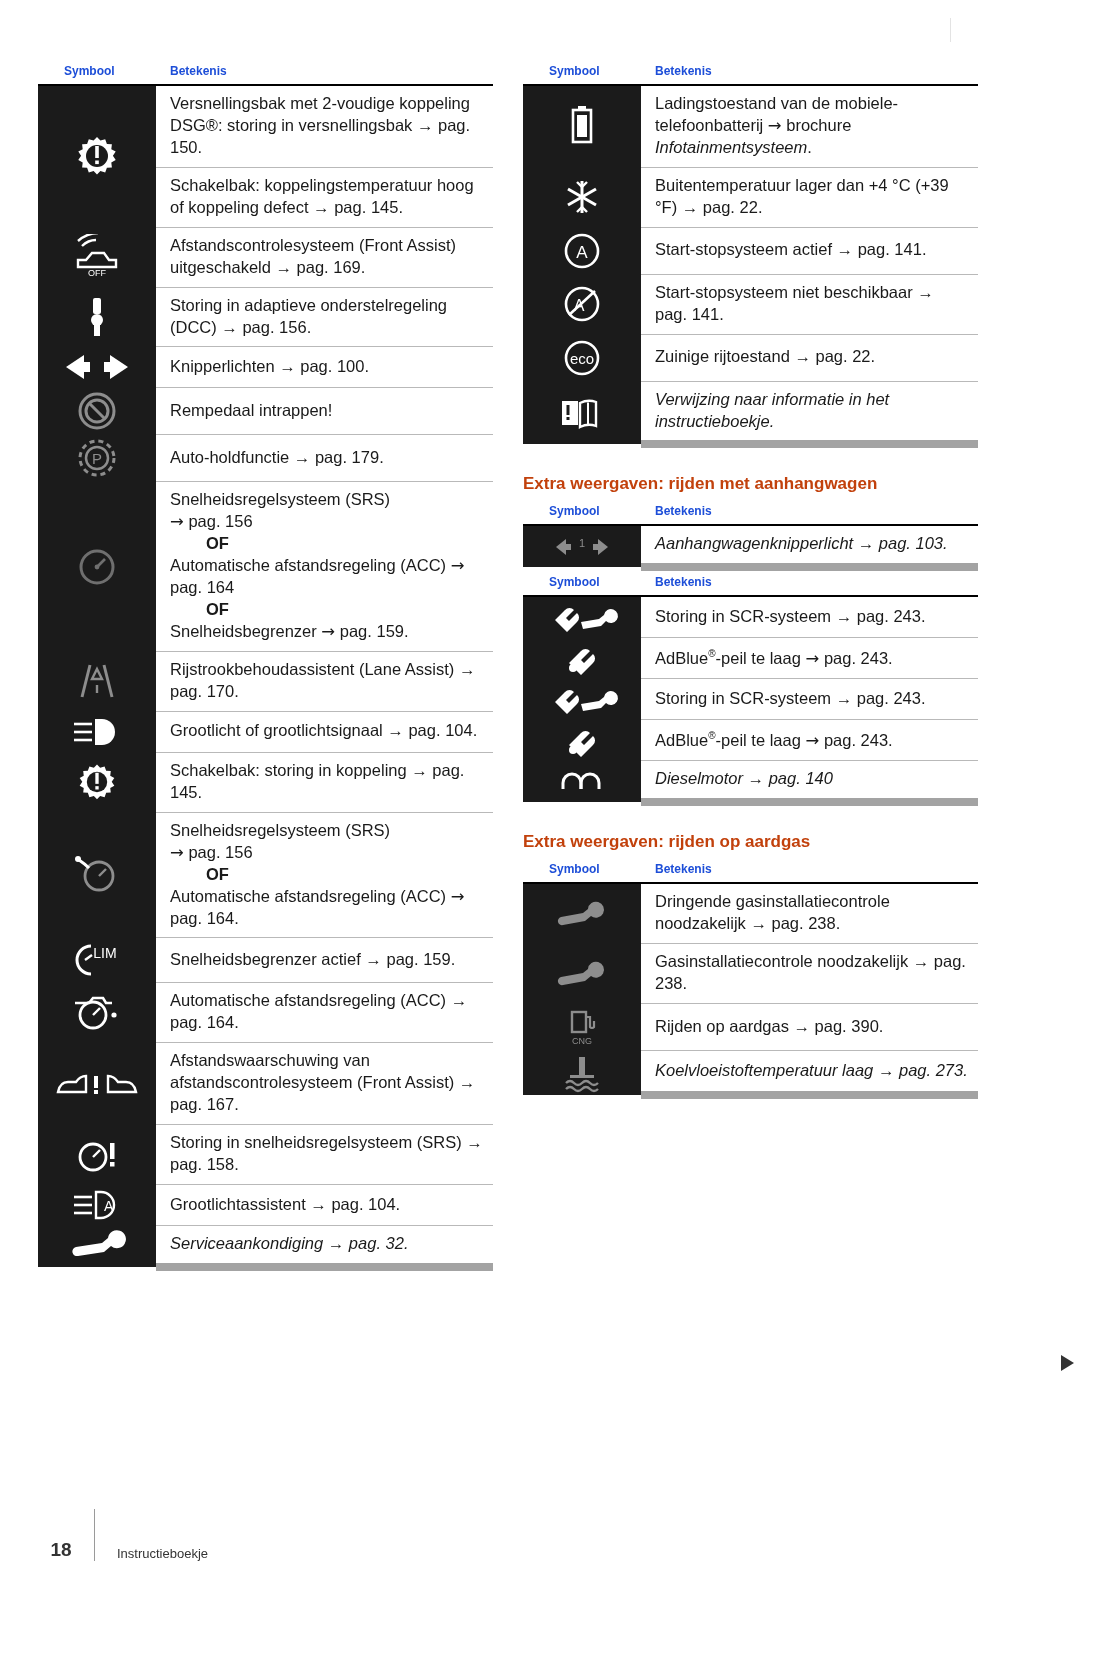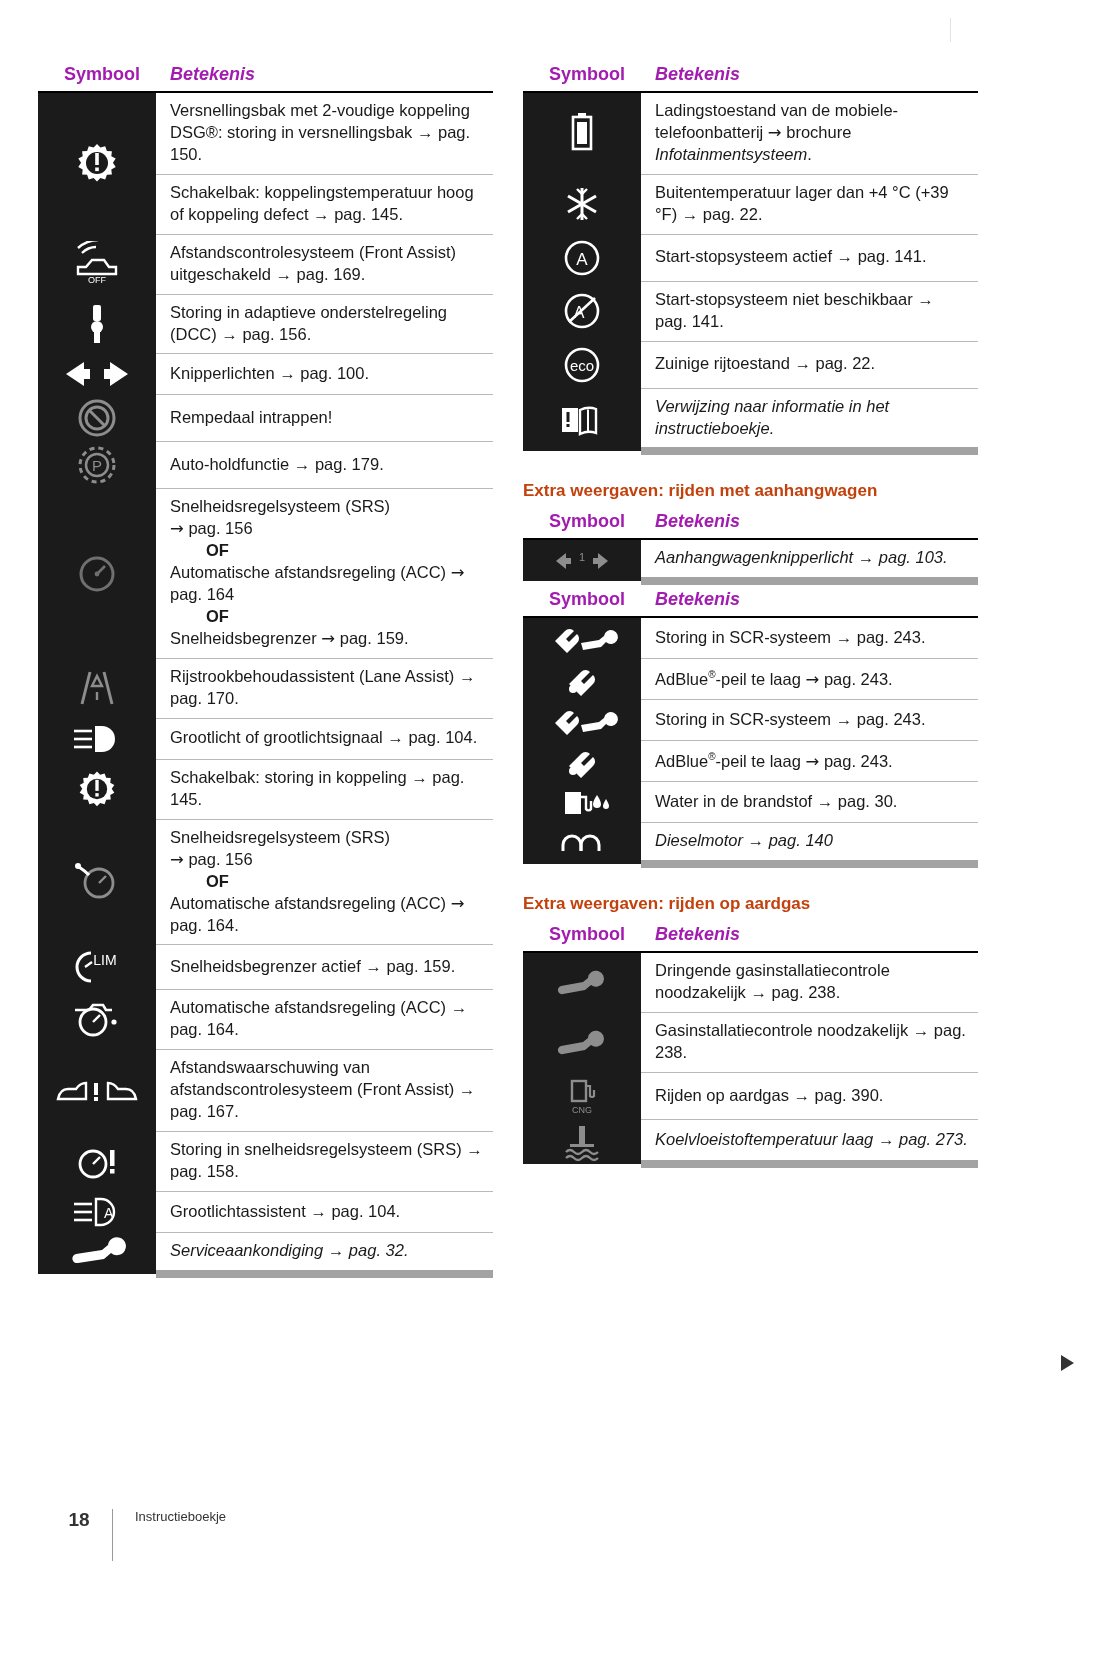--- a/index.html
+++ b/index.html
@@ -21,28 +21,28 @@
   .col-right{left:523px;width:455px;}
 
   table.symtable{
     border-collapse:collapse;
     width:100%;
     table-layout:fixed;
   }
   table.symtable col.sym{width:118px;}
   .hdr th{
     text-align:left;
-    font-size:18px;
+    font-size:12px;
     font-weight:bold;
     padding:4px 0 6px 0;
     border-bottom:2px solid #000;
-    color:#a21caf;
+    color:#1d4ed8;
   }
   .hdr th.symh{padding-left:26px;}
-  .hdr th.beth{padding-left:14px;font-style:italic;}
+  .hdr th.beth{padding-left:14px;}
   table.symtable td{
     vertical-align:middle;
     border-bottom:1px solid #b9b9b9;
     font-size:16.5px;
     line-height:1.33;
     padding:7px 8px 8px 14px;
   }
   table.symtable td.symcell{
     background:#1b1b1b;
     border-bottom:1px solid #1b1b1b;
@@ -61,22 +61,22 @@
   .subhead{
     font-size:17px;font-weight:bold;margin:26px 0 6px 0;color:#c2410c;
   }
   sup{font-size:10px;vertical-align:super;}
   .ital{font-style:italic;margin-top:37px;}
   .bold{font-weight:bold;margin-left:36px;}
   .arrow{font-family:"DejaVu Sans", sans-serif;}
 
   
   .footer{
-    position:absolute;left:46px;bottom:92px;width:500px;height:52px;
-    display:flex;align-items:flex-start;
+    position:absolute;left:28px;bottom:92px;width:500px;height:52px;
+    display:flex;align-items:flex-end;
   }
   .footer .pg{
     font-size:19px;font-weight:bold;color:#333;width:66px;text-align:center;
   }
   .footer .rule{
     width:1px;align-self:stretch;background:#9a9a9a;margin-right:22px;
   }
   .footer .ftxt{font-size:13px;color:#333;}
   .page-marker{
     position:absolute;right:28px;bottom:282px;
@@ -541,33 +541,20 @@
               <path d="M20 24 l12 -12 a6 6 0 0 1 9 0 l-9 9 3 3 9 -9 a6 6 0 0 1 0 9 l-12 12z" fill="#fff"></path>
               <circle cx="24" cy="29" r="4" fill="#fff"></circle>
             </svg>
           </div>
         </td>
         <td class="txt">AdBlue<sup>®</sup>-peil te laag <span class="arrow">→</span> pag. 243.</td>
       </tr>
       <tr>
         <td class="symcell">
           <div class="sym-wrap">
-            <svg width="70" height="38" viewBox="0 0 70 38">
-              <rect x="18" y="9" width="16" height="22" fill="#fff"></rect>
-              <path d="M34 14 h5 v12 a3 3 0 0 0 5 0 v-8" fill="none" stroke="#fff" stroke-width="2.4"></path>
-              <path d="M50 12 q4 6 4 9 a4 4 0 0 1 -8 0 q0 -3 4 -9z" fill="#fff"></path>
-              <path d="M59 16 q3 5 3 7 a3 3 0 0 1 -6 0 q0 -2 3 -7z" fill="#fff"></path>
-            </svg>
-          </div>
-        </td>
-        <td class="txt">Water in de brandstof → pag. 30.</td>
-      </tr>
-      <tr>
-        <td class="symcell">
-          <div class="sym-wrap">
             <svg width="70" height="34" viewBox="0 0 70 34">
               <path d="M16 24 v-6 a9 9 0 0 1 18 0 v6" fill="none" stroke="#fff" stroke-width="3"></path>
               <path d="M34 24 v-6 a9 9 0 0 1 18 0 v6" fill="none" stroke="#fff" stroke-width="3"></path>
             </svg>
           </div>
         </td>
         <td class="txt">Dieselmotor → pag. 140</td>
       </tr>
     </tbody>
       </table>

